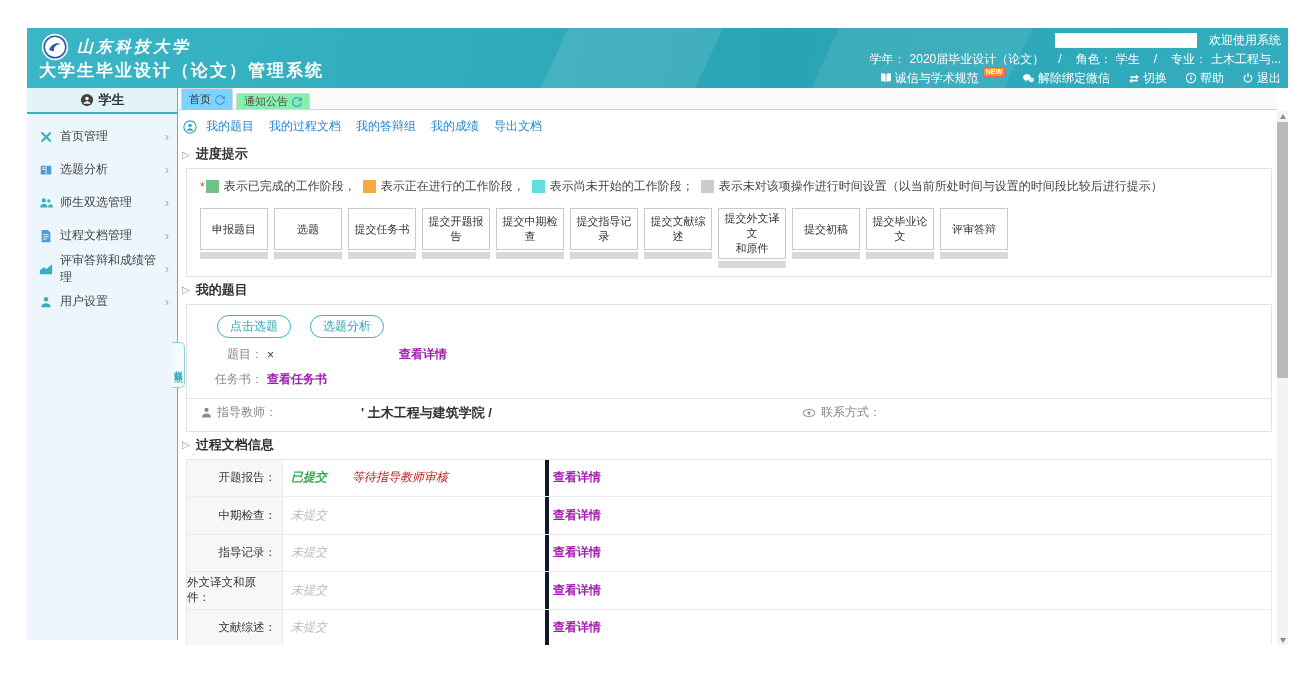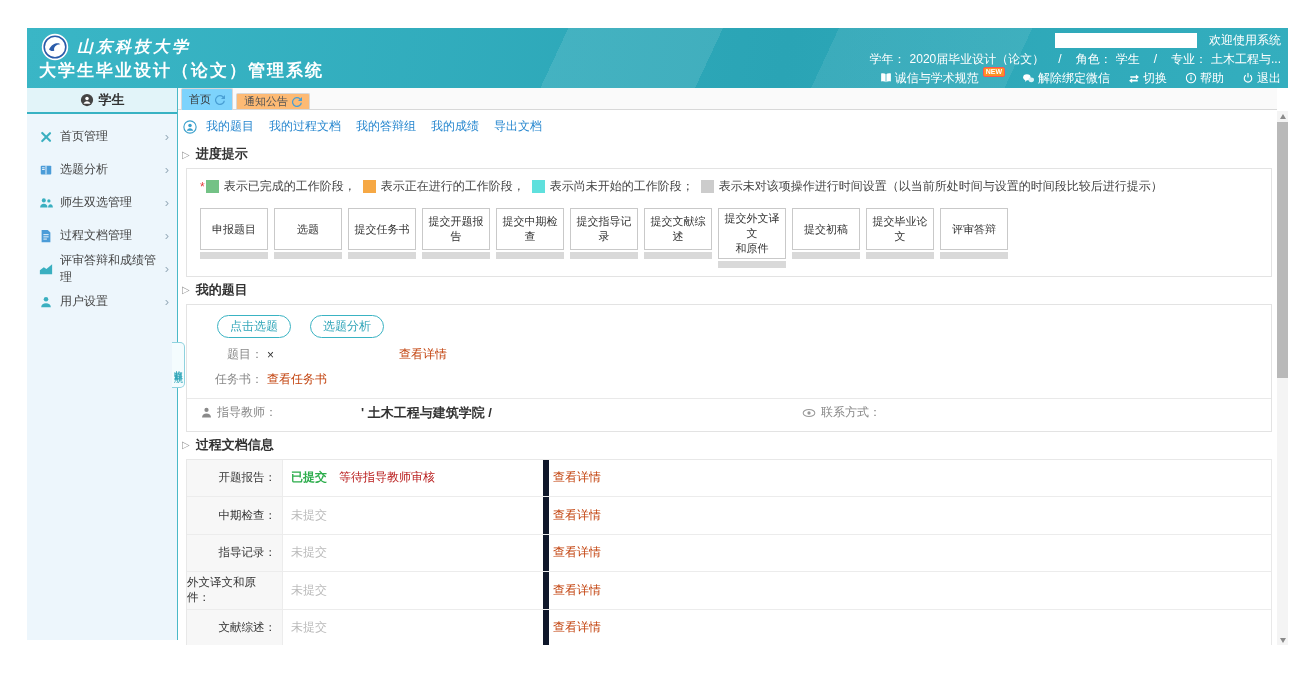--- a/index.html
+++ b/index.html
@@ -38,21 +38,21 @@
   .menu-item .chev { margin-left:auto; color:#9aaebc; font-size:13px; line-height:1; }
   .collapse-tab { position:absolute; left:172px; top:342px; width:13px; height:46px; background:#f4fcfe;
     border:1px solid #8ed2de; border-left:none; border-radius:0 5px 5px 0; color:#2fa5b8;
     display:flex; align-items:center; justify-content:center; z-index:5; cursor:pointer; }
   .collapse-tab span { writing-mode:vertical-rl; font-size:9px; letter-spacing:1px; }
 
   
   .main { position:absolute; left:178px; top:88px; width:1099px; height:557px; background:#fff; overflow:hidden; }
   .tabbar { height:22px; border-bottom:1px solid #d8d8d8; background:#fafafa; display:flex; align-items:flex-end; padding-left:3px; gap:3px; }
   .tab { height:16px; display:flex; align-items:center; gap:4px; padding:0 7px; font-size:11px; color:#555;
-    border:1px solid #d8d8d8; border-bottom:none; background:#fdba74; border-radius:2px 2px 0 0; cursor:pointer; }
+    border:1px solid #d8d8d8; border-bottom:none; background:#86efac; border-radius:2px 2px 0 0; cursor:pointer; }
   .tab.active { background:#7dd3fc; color:#333; height:22px; margin-bottom:-1px; }
 
   .quicklinks { display:flex; align-items:center; gap:15px; padding:8px 0 6px 5px; }
   .quicklinks a { color:#2787cf; text-decoration:none; cursor:pointer; }
   .quicklinks .ql-icon { display:flex; margin-right:-6px; }
 
   .section-head { display:flex; align-items:center; gap:6px; margin:4px 0 5px 4px; font-weight:bold; font-size:13px; color:#333; }
   .tri { color:#999; font-size:10px; font-weight:normal; }
 
   .panel { margin-left:8px; width:1086px; border:1px solid #e3e3e3; background:#fff; }
@@ -70,34 +70,34 @@
   .stage .strip { height:7px; background:#d9d9d9; margin-top:2px; }
 
   
   .topic-panel { height:128px; padding-top:10px; position:relative; }
   .pills { display:flex; gap:19px; padding-left:30px; }
   .pill { border:1px solid #3ab3c3; color:#2fa5b8; border-radius:12px; padding:2px 12px; font-size:12px; background:#fff; cursor:pointer; }
   .f-row { display:flex; align-items:center; margin-top:9px; height:16px; }
   .f-label { width:76px; text-align:right; color:#888; flex:none; }
   .f-val { margin-left:4px; color:#333; }
   .green-b { color:#2fae4e; font-weight:bold; }
-  .red-b { color:#c2410c; font-weight:normal; cursor:pointer; }
+  .red-b { color:#a21caf; font-weight:bold; cursor:pointer; }
   .spacer-title { width:125px; flex:none; }
   .divider { border-top:1px solid #e9e9e9; margin-top:10px; }
   .advisor-row { position:relative; display:flex; align-items:center; height:28px; padding-left:13px; color:#888; gap:4px; }
   .advisor-gap { width:76px; flex:none; }
   .advisor-dept { color:#333; font-weight:bold; font-size:13px; }
   .contact { position:absolute; left:615px; display:flex; align-items:center; gap:5px; color:#888; }
 
   
   .doc-table { margin-left:8px; width:1086px; border:1px solid #e8e8e8; border-bottom:none; }
   .t-row { display:flex; height:37.5px; border-bottom:1px solid #ececec; }
   .t-label { width:96px; background:#f7f7f7; border-right:1px solid #ececec; display:flex; align-items:center;
     justify-content:flex-end; padding-right:6px; color:#333; font-size:11.5px; }
-  .t-val { width:266px; border-right:6px solid #0f172a; display:flex; align-items:center; gap:12px; padding-left:8px; }
+  .t-val { width:266px; border-right:4px solid #0f172a; display:flex; align-items:center; gap:25px; padding-left:8px;font-style:italic; }
   .t-link { flex:1; display:flex; align-items:center; padding-left:4px; }
   .status-gray { color:#bbb; }
   .status-green { color:#2fae4e; font-weight:bold; }
   .extra-orange { color:#b91c1c;text-align:center; }
 
   
   .vscroll { position:absolute; left:1277px; top:111px; width:11px; height:534px; background:#f4f4f4; cursor:pointer; }
   .vs-arrow { position:absolute; left:0; width:11px; height:10px; display:flex; align-items:center; justify-content:center; }
   .vs-arrow.up { top:0; } .vs-arrow.down { bottom:0; }
   .tri-up { width:0; height:0; border-left:3.5px solid transparent; border-right:3.5px solid transparent; border-bottom:5px solid #8a8a8a; }

